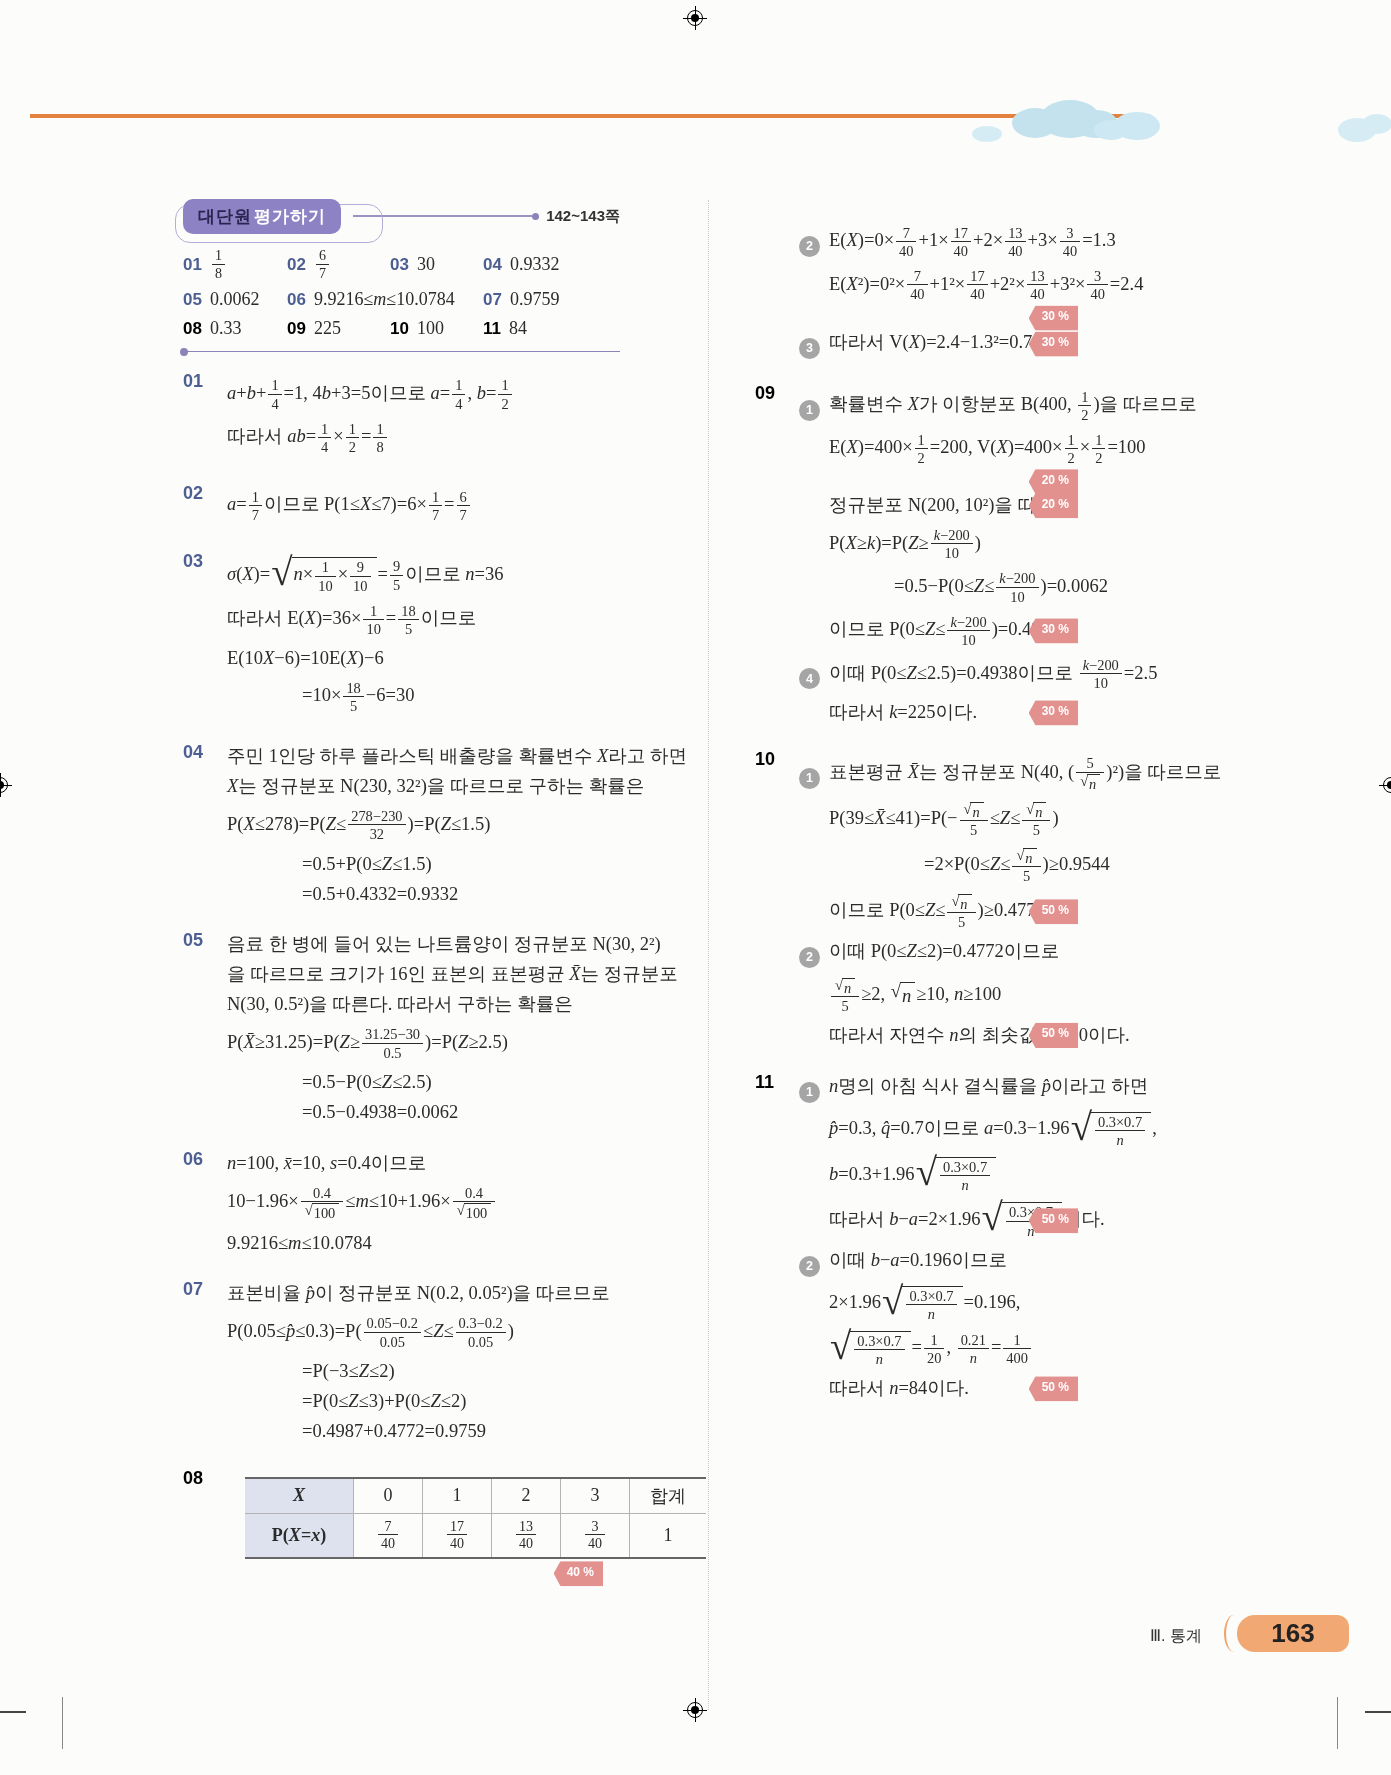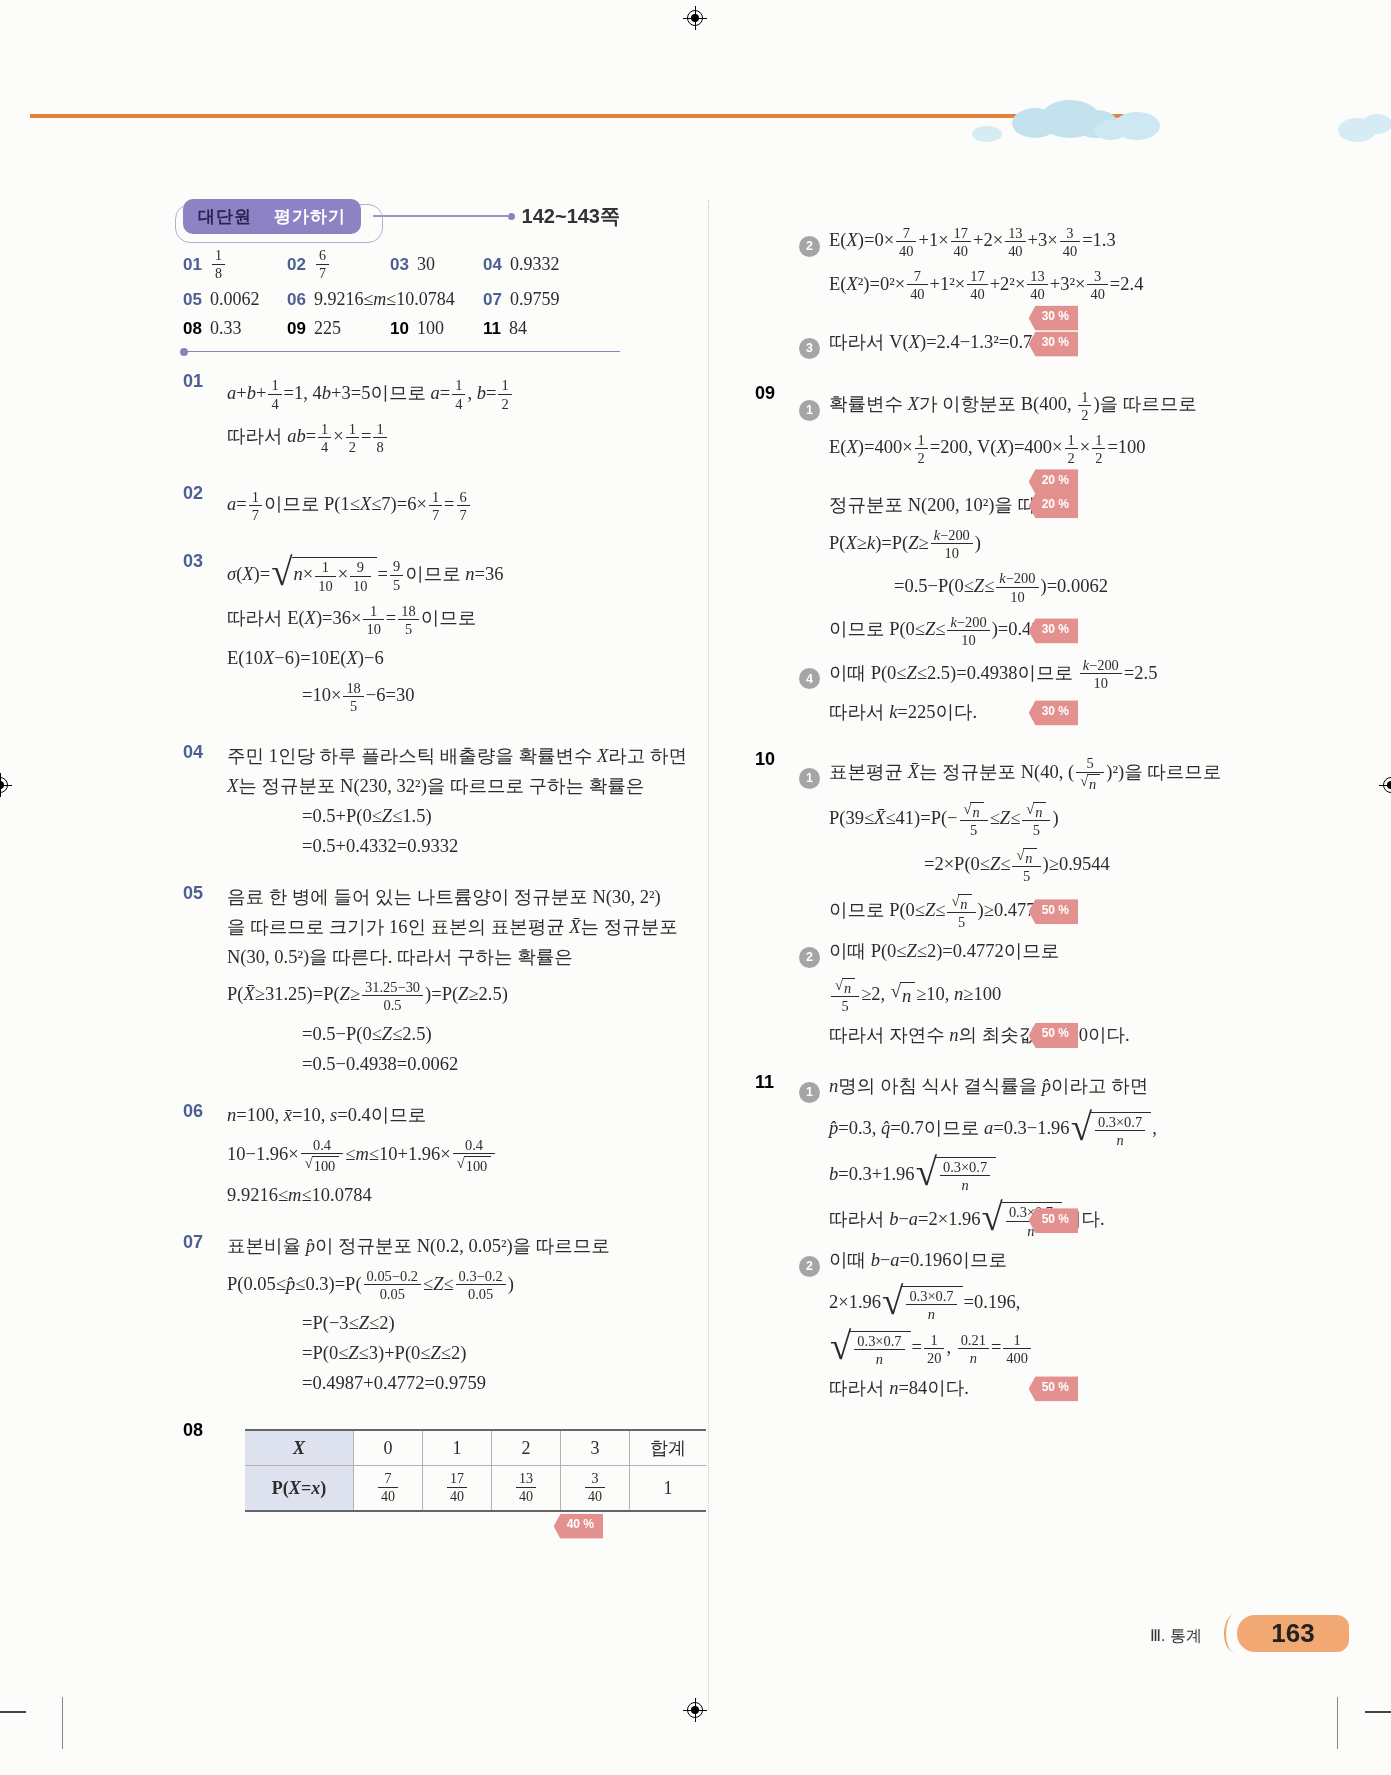--- a/index.html
+++ b/index.html
@@ -17,24 +17,24 @@
   .toprule{position:absolute;left:30px;top:114px;width:1120px;height:4px;background:#e2823e}
   .cloud{position:absolute;border-radius:50%}
   
   .leftcol{position:absolute;left:183px;top:194px;width:437px;--tagr:17px}
   .rightcol{position:absolute;left:755px;top:200px;width:395px;--tagr:72px}
   .colsep{position:absolute;left:708px;top:200px;height:1510px;border-left:1px dotted #c9c9c9}
   .hrow{position:relative;display:flex;align-items:center;height:44px}
   .holine{position:absolute;left:-8px;top:10px;width:206px;height:37px;border:1.6px solid #b4add9;border-radius:15px;z-index:0}
   .hbadge{position:relative;z-index:1;background:#8d83c4;border-radius:10px;padding:6px 15px;
           font-family:"Liberation Sans",sans-serif;font-weight:800;font-size:17px;color:#2a2550;letter-spacing:1px;white-space:nowrap}
-  .hbadge .w2{color:#fff;margin-left:22px}
+  .hbadge .w2{color:#fff;margin-left:2px}
   .lead{flex:1;height:1.5px;background:#9a93c4;margin-left:12px}
   .ldot{width:7px;height:7px;border-radius:50%;background:#8a84b8;margin:0 7px 0 0;flex:none}
-  .range{font-family:"Liberation Sans",sans-serif;font-weight:700;font-size:20px;color:#333;flex:none}
+  .range{font-family:"Liberation Sans",sans-serif;font-weight:700;font-size:15px;color:#333;flex:none}
   
   .ans{display:grid;grid-template-columns:104px 103px 93px 1fr;row-gap:8px;align-items:center;margin-top:10px}
   .acell{display:flex;align-items:center;gap:8px}
   .sp2{grid-column:span 2}
   .anum{font-family:"Liberation Sans",sans-serif;font-weight:700;font-size:17px;flex:none}
   .aval{font-size:18px;white-space:nowrap}
   .blue{color:#4d5f92}.maroon{color:#000000}
   .divider{position:relative;margin-top:12px;border-top:1.5px solid #8a84b8}
   .ddot{position:absolute;left:-3px;top:-4.5px;width:8px;height:8px;border-radius:50%;background:#8a84b8}
   
@@ -236,20 +236,24 @@
                 <span class="fn">18</span>
                 <span class="fd">5</span>
               </span>−6=30</span></div>
         </div>
       </div>
       <div class="sol">
         <div class="num blue">04</div>
         <div class="sbody">
           <div class="ln"><span class="mtx">주민 1인당 하루 플라스틱 배출량을 확률변수 <i>X</i>라고 하면</span></div>
           <div class="ln"><span class="mtx"><i>X</i>는 정규분포 N(230, 32²)을 따르므로 구하는 확률은</span></div>
+          <div class="ln tall"><span class="mtx">P(<i>X</i>≤278)=P(<i>Z</i>≤<span class="fr">
+                <span class="fn">278−230</span>
+                <span class="fd">32</span>
+              </span>)=P(<i>Z</i>≤1.5)</span></div>
           <div class="ln i2"><span class="mtx">=0.5+P(0≤<i>Z</i>≤1.5)</span></div>
           <div class="ln i2"><span class="mtx">=0.5+0.4332=0.9332</span></div>
         </div>
       </div>
       <div class="sol">
         <div class="num blue">05</div>
         <div class="sbody">
           <div class="ln"><span class="mtx">음료 한 병에 들어 있는 나트륨양이 정규분포 N(30, 2²)</span></div>
           <div class="ln"><span class="mtx">을 따르므로 크기가 16인 표본의 표본평균 <i>X̄</i>는 정규분포</span></div>
           <div class="ln"><span class="mtx">N(30, 0.5²)을 따른다. 따라서 구하는 확률은</span></div>

